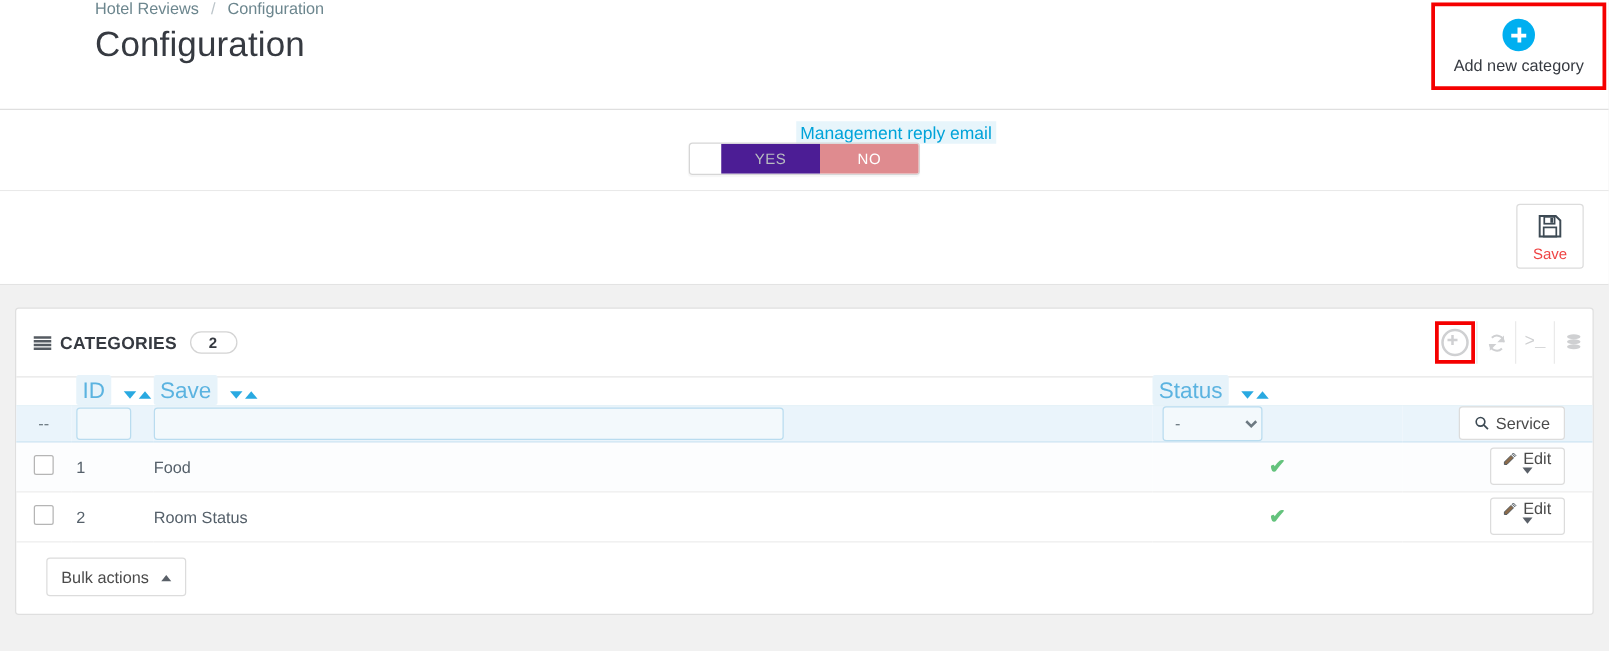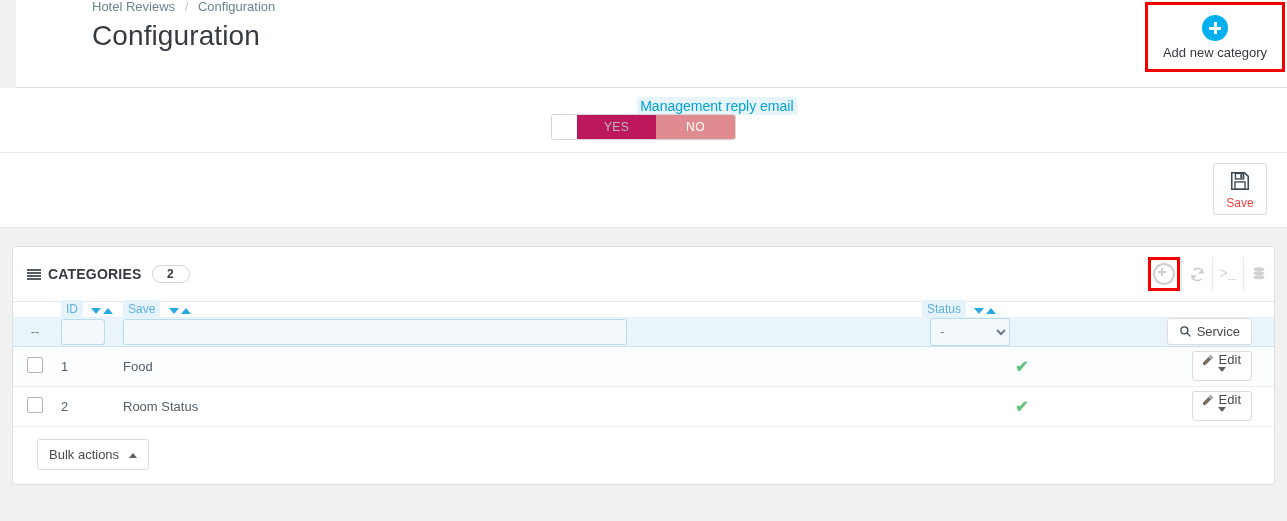--- a/index.html
+++ b/index.html
@@ -10,21 +10,20 @@
     font-size:13px;
     color:#363a41;
     overflow:hidden;
   }
   .page-header {
     background:#ffffff;
     height:88px;
     box-sizing:border-box;
     position:relative;
     border-bottom:1px solid #dfdfdf;
-    margin-left:16px;
   }
   .breadcrumb {
     padding:0 0 0 76px;
     font-size:13px;
     color:#6c868e;
     line-height:14px;
     padding-top:0px;
     white-space:nowrap;
   }
   .breadcrumb .crumb-link { color:#6c868e; text-decoration:none; }
@@ -105,21 +104,21 @@
     height:24px;
     box-shadow:0 1px 1px rgba(0,0,0,0.04);
   }
   .switch .opt {
     width:79px;
     text-align:center;
     line-height:24px;
     font-size:12px;
     letter-spacing:0.4px;
   }
-  .switch .opt.off { background:#be185d; color:#b8bcc0;margin-left:25px; }
+  .switch .opt.off { background:#4c1d95; color:#b8bcc0;margin-left:25px; }
   .switch .opt.on  { background:#df8b8f; color:#ffffff; }
 
   .form-footer {
     display:flex;
     justify-content:flex-end;
     align-items:center;
     padding:10px 20px 12px 0;
     background:#fff;
   }
   .btn-save {
@@ -198,21 +197,21 @@
   }
   .tool-plus:before, .tool-plus:after { content:""; position:absolute; background:#cfd0d2; }
   .tool-plus:before { left:3px; top:6px; width:8px; height:2px; }
   .tool-plus:after  { left:6px; top:3px; width:2px; height:8px; }
   .tool .txt { font-family:"Liberation Mono", monospace; font-size:14px; color:#cfd0d2; }
 
   table.grid { width:100%; border-collapse:collapse; }
   table.grid th, table.grid td { padding:0; }
   .th-row th {
     padding:10px 0 8px 0;
-    font-size:12px;
+    font-size:18px;
     font-weight:normal;
     text-align:left;
     color:#00a3d9;
     border-bottom:1px solid #e6f2f8;
   }
   .th-label {
     background:#e7f3fa;
     padding:2px 5px;
     color:#5bb3e0;
     border-radius:2px;

